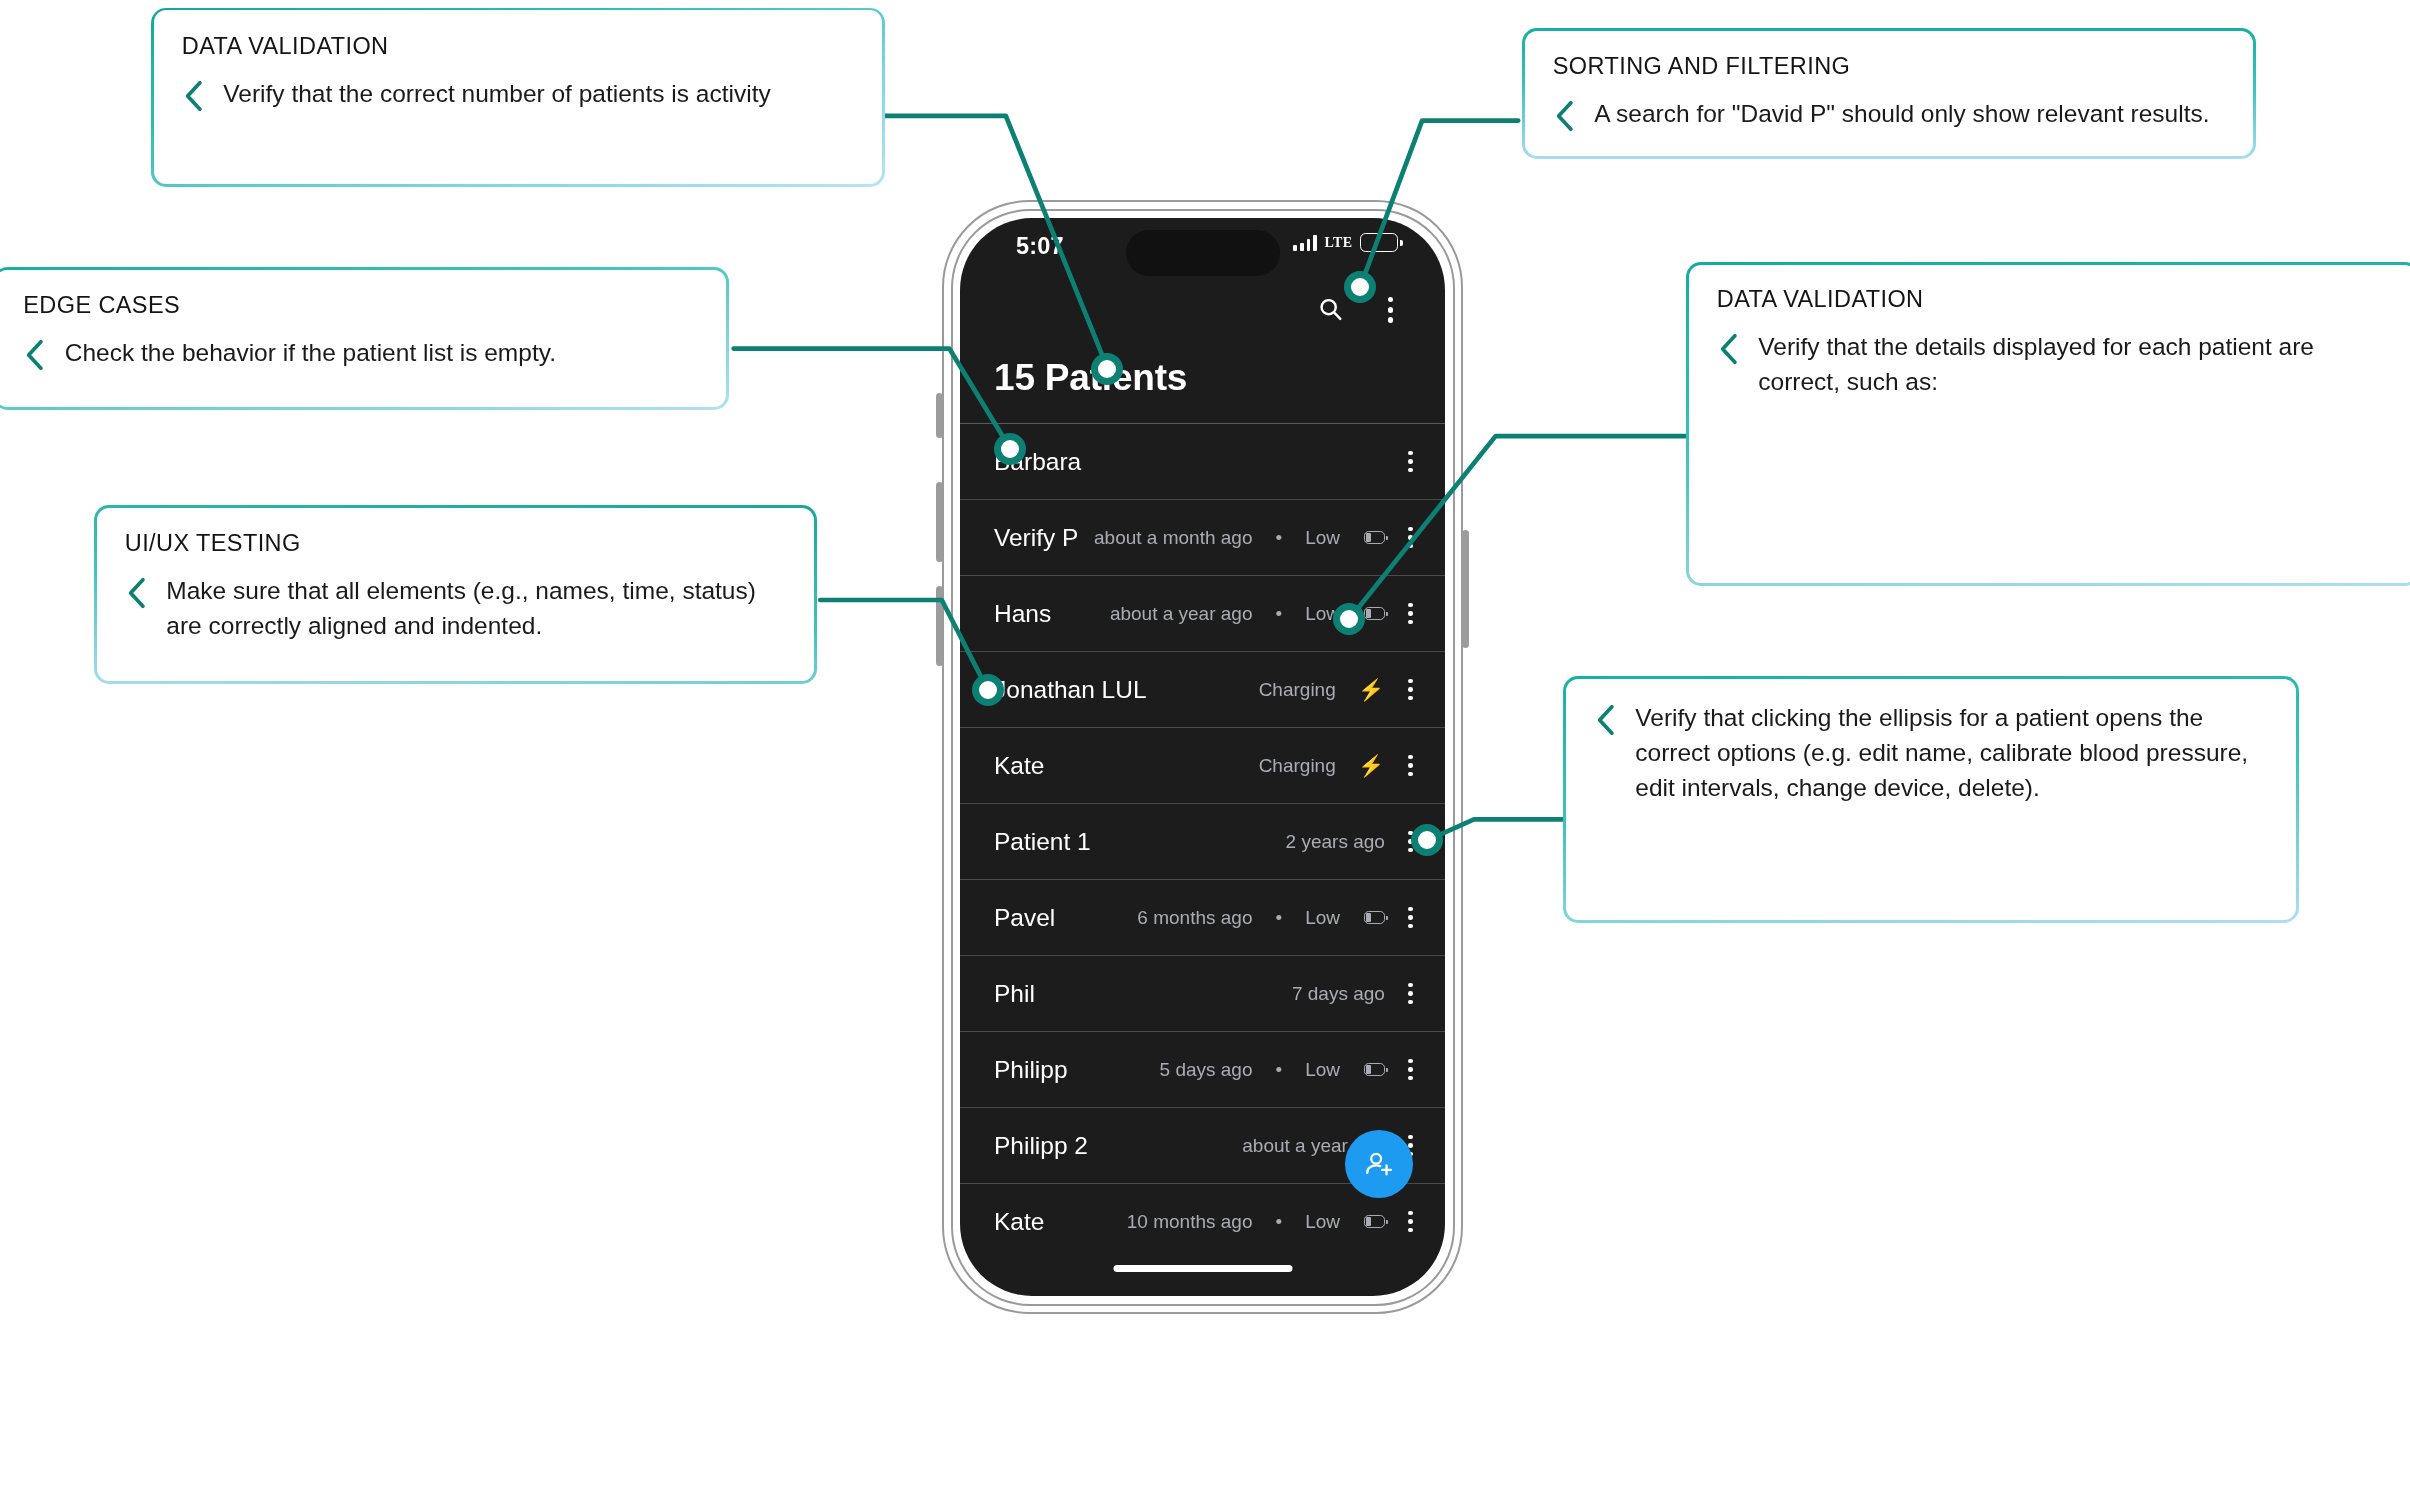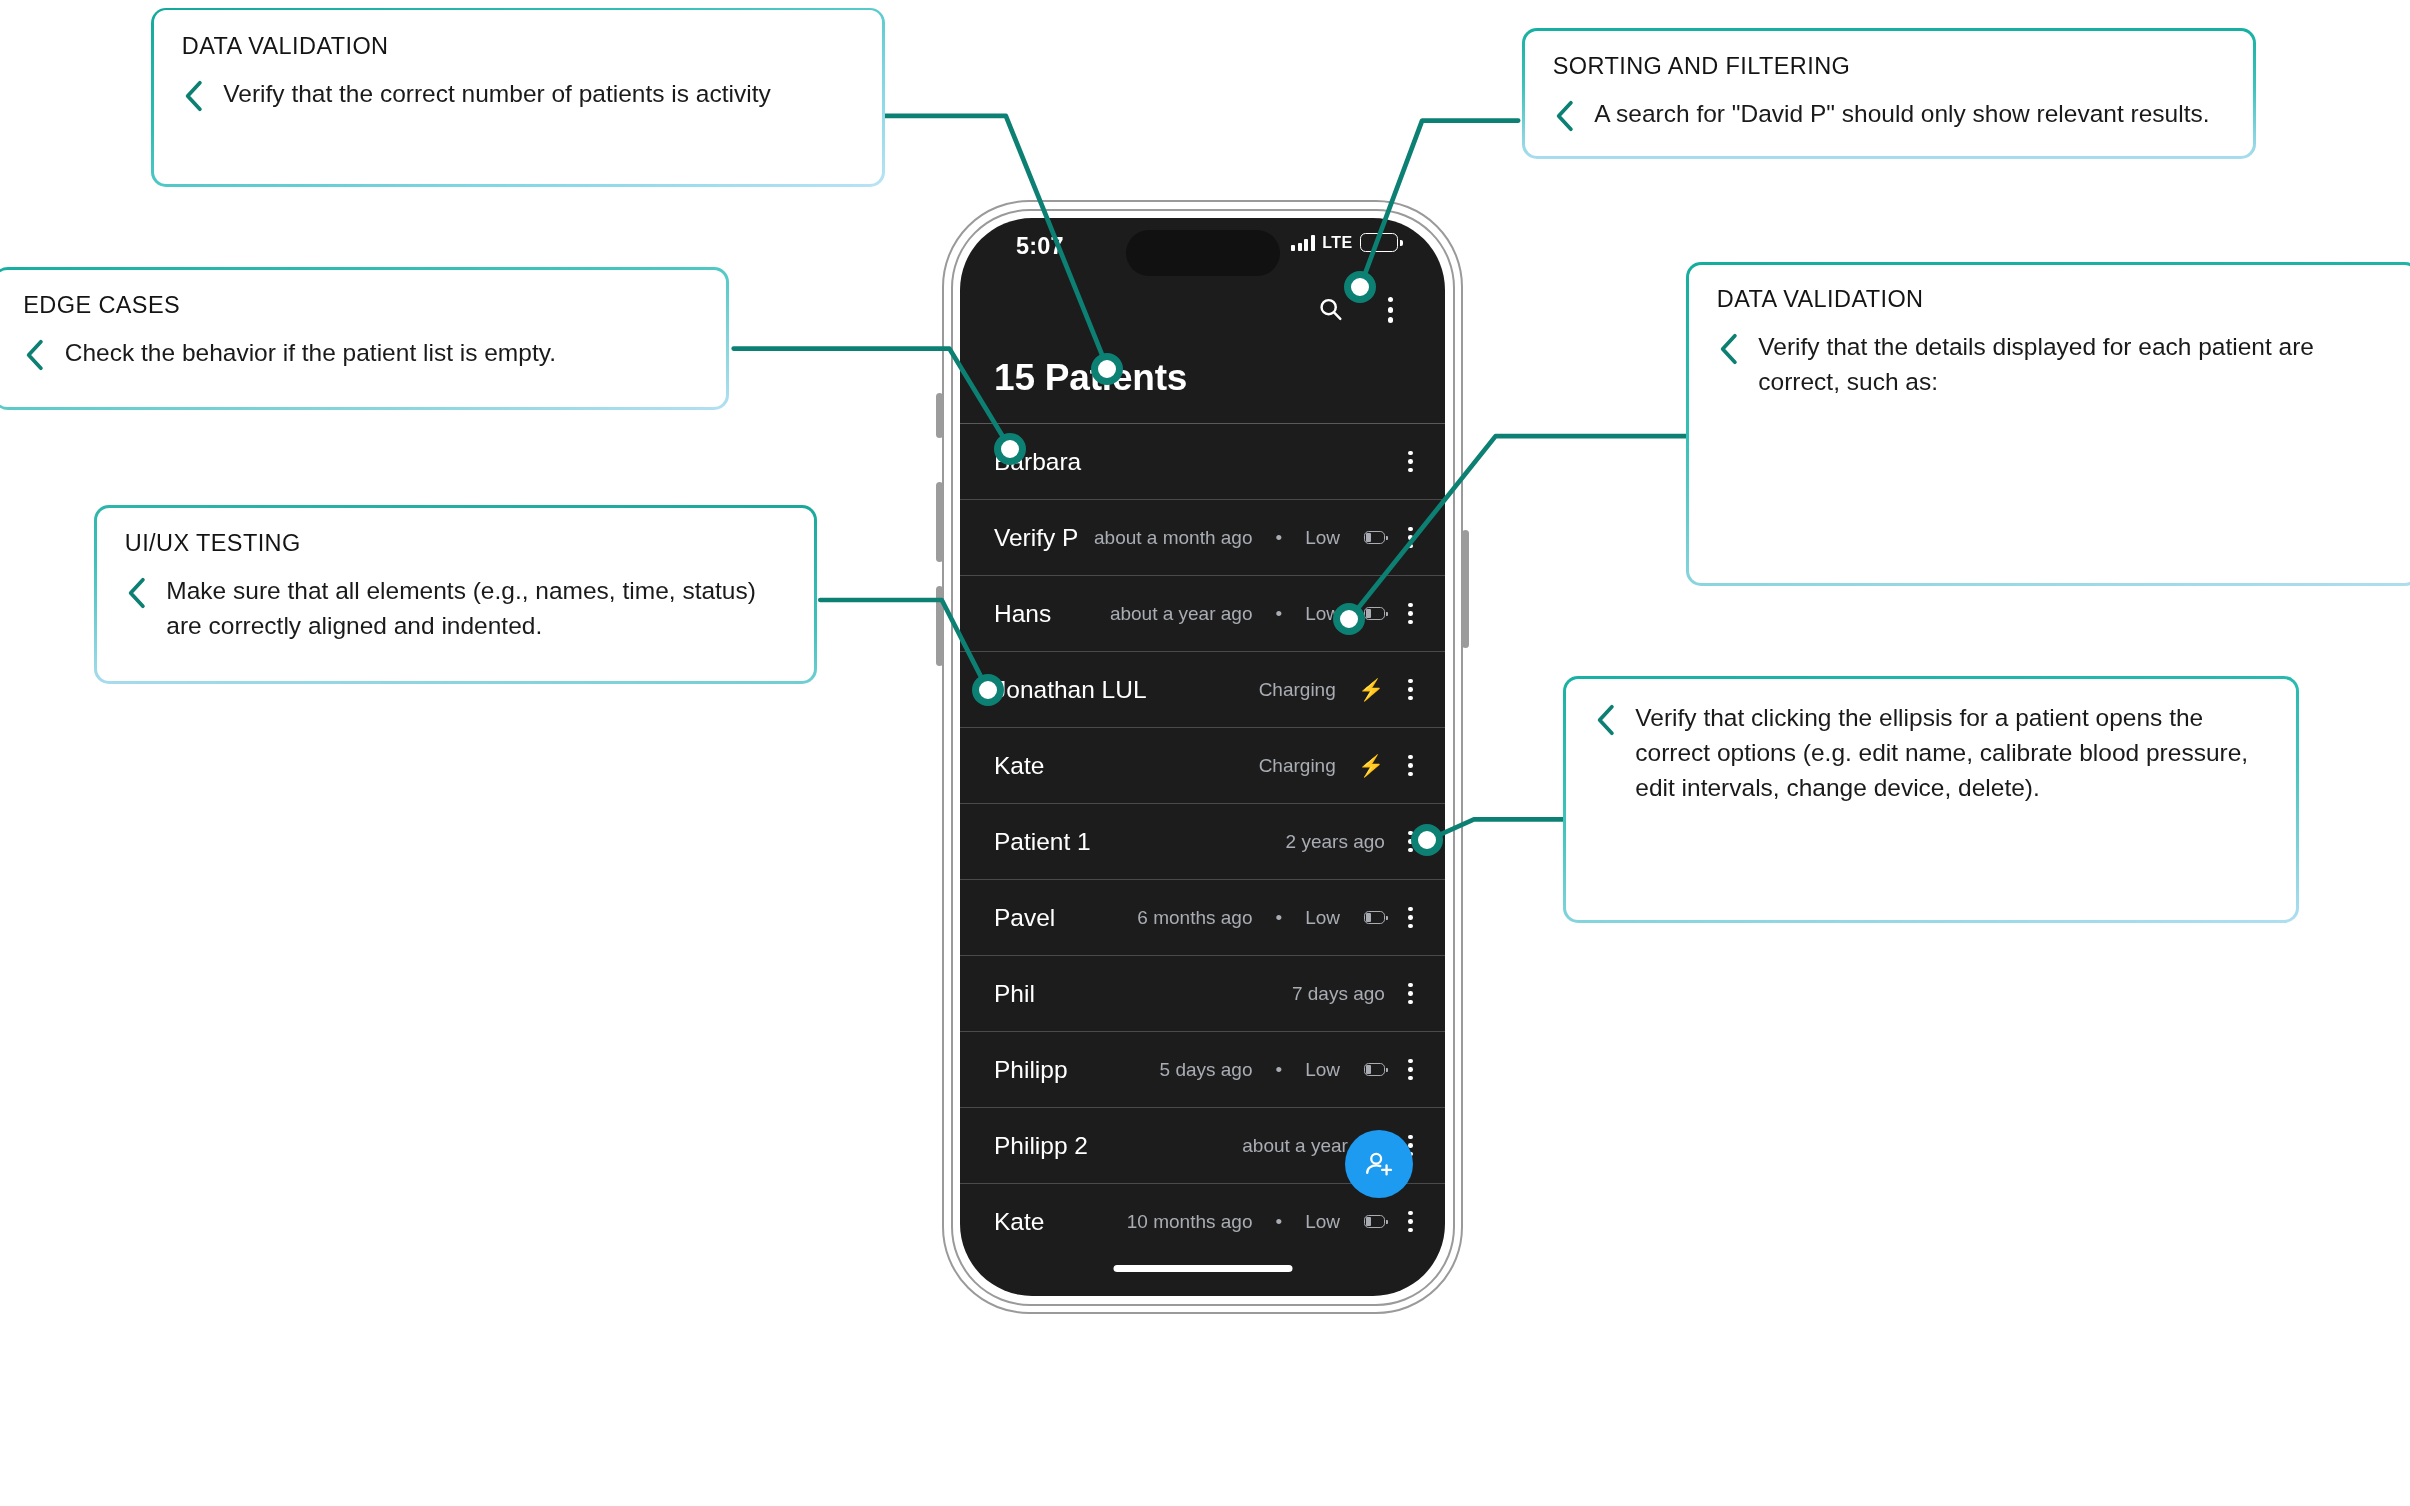--- a/index.html
+++ b/index.html
@@ -138,21 +138,21 @@
   .sb-right{
     position:absolute;right:47px;top:15px;
     display:flex;align-items:center;gap:7.5px;
   }
   .bars{display:flex;align-items:flex-end;gap:2.8px;height:17px;}
   .bars i{display:block;width:3.8px;background:#ffffff;border-radius:0.9px;}
   .bars i:nth-child(1){height:5.6px;}
   .bars i:nth-child(2){height:8.5px;}
   .bars i:nth-child(3){height:12.2px;}
   .bars i:nth-child(4){height:16px;}
-  .lte{font-size:16px;font-weight:700;letter-spacing:0.4px;}
+  .lte{font-size:14px;font-weight:700;letter-spacing:0.4px;font-family:Liberation Serif, serif;}
   .batt{
     width:38px;height:19px;border:1.9px solid #ffffff;border-radius:5.6px;
     position:relative;box-sizing:border-box;padding:1.9px;
   }
   .batt::after{
     content:"";position:absolute;right:-5.6px;top:5.6px;
     width:2.8px;height:6.6px;background:#ffffff;border-radius:0 1.9px 1.9px 0;
   }
   .batt-fill{height:100%;width:34%;background:#ffffff;border-radius:2.8px;}
 

